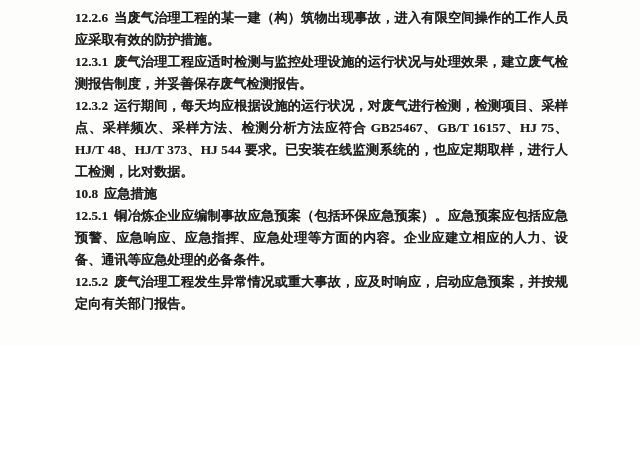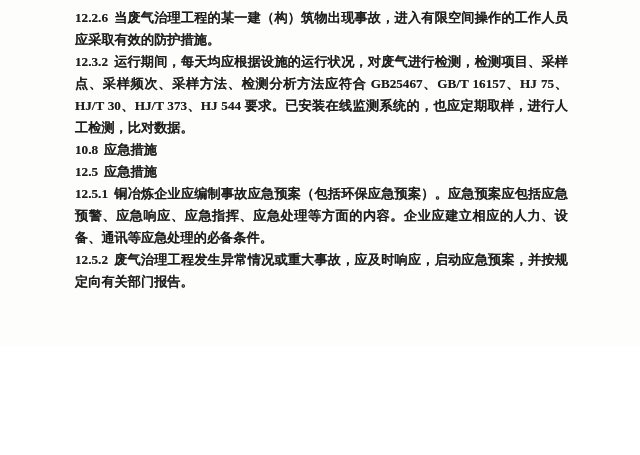--- a/index.html
+++ b/index.html
@@ -39,28 +39,28 @@
 </style>
 </head>
 <body>
 
 <div class="page">
   <div class="doc">
 
     <p class="clause"><span class="num">12.2.6</span><span class="txt">当废气治理工程的某一建（构）筑物出现事故，进入有限空间操作的工作人员应采取有效的防护措施。</span></p>
 
 
+    <p class="clause"><span class="num">12.3.1</span><span class="txt">废气治理工程应适时检测与监控处理设施的运行状况与处理效果，建立废气检测报告制度，并妥善保存废气检测报告。</span></p>
 
-    <p class="clause"><span class="num">12.3.2</span><span class="txt">运行期间，每天均应根据设施的运行状况，对废气进行检测，检测项目、采样点、采样频次、采样方法、检测分析方法应符合 GB25467、GB/T 16157、HJ 75、HJ/T 30、HJ/T 373、HJ 544 要求。已安装在线监测系统的，也应定期取样，进行人工检测，比对数据。</span></p>
+    <p class="clause"><span class="num">12.3.2</span><span class="txt">运行期间，每天均应根据设施的运行状况，对废气进行检测，检测项目、采样点、采样频次、采样方法、检测分析方法应符合 GB25467、GB/T 16157、HJ 75、HJ/T 48、HJ/T 373、HJ 544 要求。已安装在线监测系统的，也应定期取样，进行人工检测，比对数据。</span></p>
 
     <p class="clause"><span class="num">10.8</span><span class="txt">应急措施</span></p>
 
 
 
 
-    <p class="clause"><span class="num">12.5</span><span class="txt">应急措施</span></p>
 
     <p class="clause"><span class="num">12.5.1</span><span class="txt">铜冶炼企业应编制事故应急预案（包括环保应急预案）。应急预案应包括应急预警、应急响应、应急指挥、应急处理等方面的内容。企业应建立相应的人力、设备、通讯等应急处理的必备条件。</span></p>
 
     <p class="clause"><span class="num">12.5.2</span><span class="txt">废气治理工程发生异常情况或重大事故，应及时响应，启动应急预案，并按规定向有关部门报告。</span></p>
 
   </div>
 </div>
 
 </body></html>

